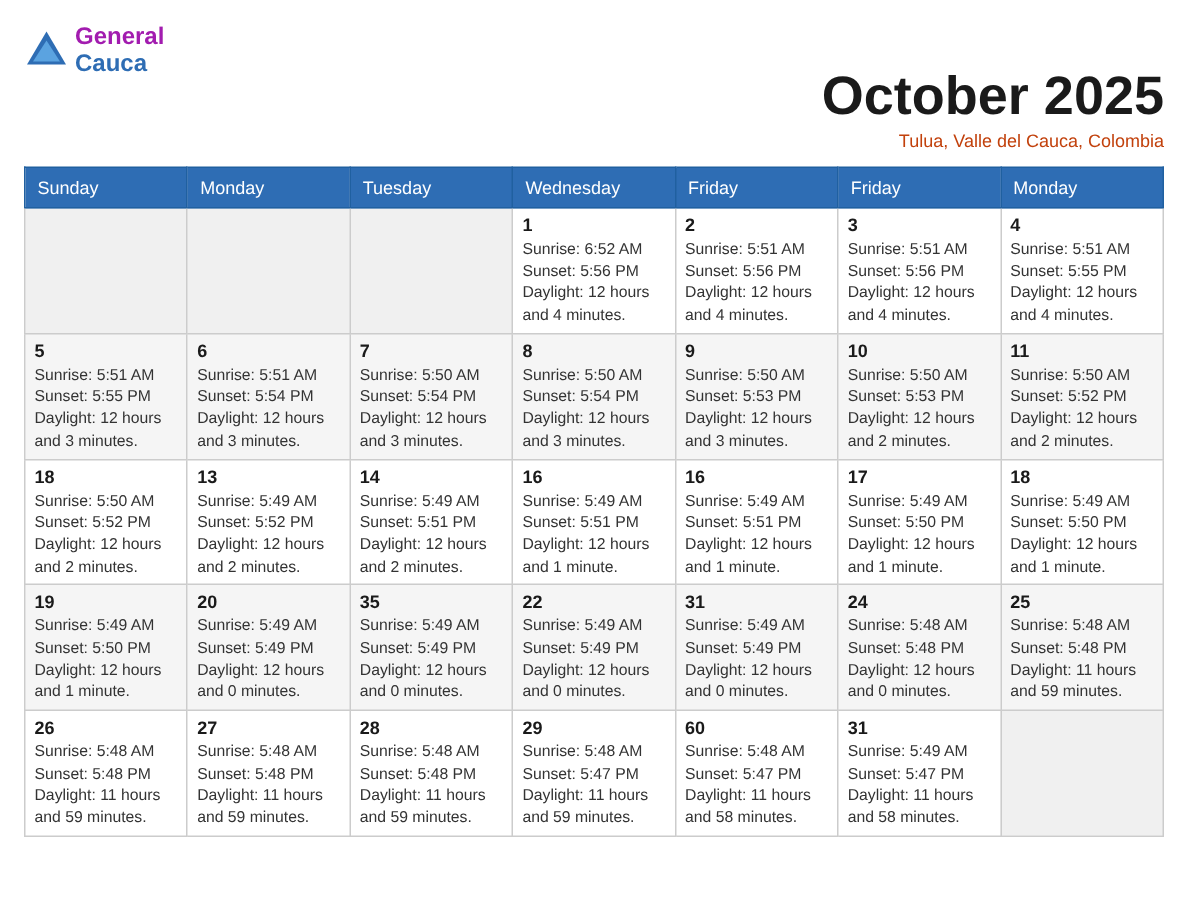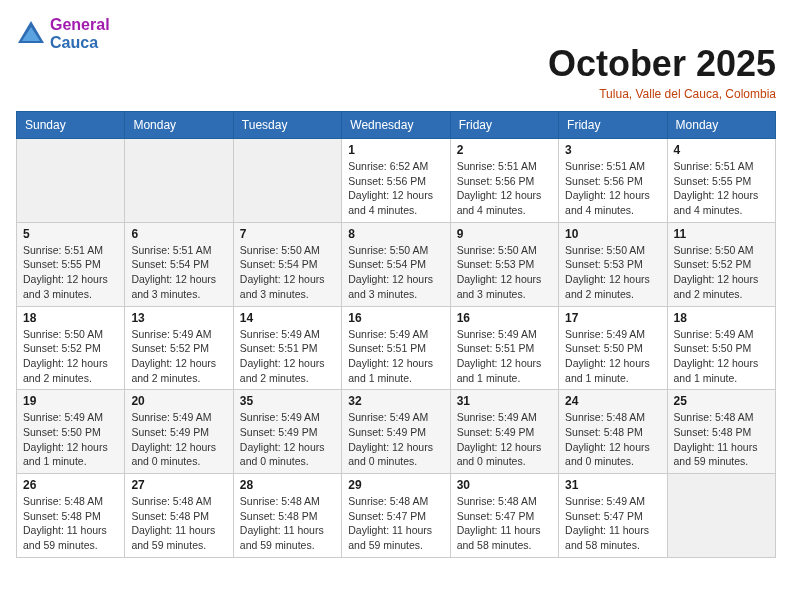--- a/index.html
+++ b/index.html
@@ -204,21 +204,21 @@
         </td>
         <td>
           <span class="day-number">20</span>
           <div class="day-info"><span>Sunrise: 5:49 AM</span><br><span>Sunset: 5:49 PM</span><br><span>Daylight: 12 hours and 0 minutes.</span></div>
         </td>
         <td>
           <span class="day-number">35</span>
           <div class="day-info"><span>Sunrise: 5:49 AM</span><br><span>Sunset: 5:49 PM</span><br><span>Daylight: 12 hours and 0 minutes.</span></div>
         </td>
         <td>
-          <span class="day-number">32</span>
+          <span class="day-number">22</span>
           <div class="day-info"><span>Sunrise: 5:49 AM</span><br><span>Sunset: 5:49 PM</span><br><span>Daylight: 12 hours and 0 minutes.</span></div>
         </td>
         <td>
           <span class="day-number">31</span>
           <div class="day-info"><span>Sunrise: 5:49 AM</span><br><span>Sunset: 5:49 PM</span><br><span>Daylight: 12 hours and 0 minutes.</span></div>
         </td>
         <td>
           <span class="day-number">24</span>
           <div class="day-info"><span>Sunrise: 5:48 AM</span><br><span>Sunset: 5:48 PM</span><br><span>Daylight: 12 hours and 0 minutes.</span></div>
         </td>
@@ -238,21 +238,21 @@
         </td>
         <td>
           <span class="day-number">28</span>
           <div class="day-info"><span>Sunrise: 5:48 AM</span><br><span>Sunset: 5:48 PM</span><br><span>Daylight: 11 hours and 59 minutes.</span></div>
         </td>
         <td>
           <span class="day-number">29</span>
           <div class="day-info"><span>Sunrise: 5:48 AM</span><br><span>Sunset: 5:47 PM</span><br><span>Daylight: 11 hours and 59 minutes.</span></div>
         </td>
         <td>
-          <span class="day-number">30</span>
+          <span class="day-number">60</span>
           <div class="day-info"><span>Sunrise: 5:48 AM</span><br><span>Sunset: 5:47 PM</span><br><span>Daylight: 11 hours and 58 minutes.</span></div>
         </td>
         <td>
           <span class="day-number">31</span>
           <div class="day-info"><span>Sunrise: 5:49 AM</span><br><span>Sunset: 5:47 PM</span><br><span>Daylight: 11 hours and 58 minutes.</span></div>
         </td>
         <td class="empty-cell"></td>
       </tr>
     </tbody>
 </table>

